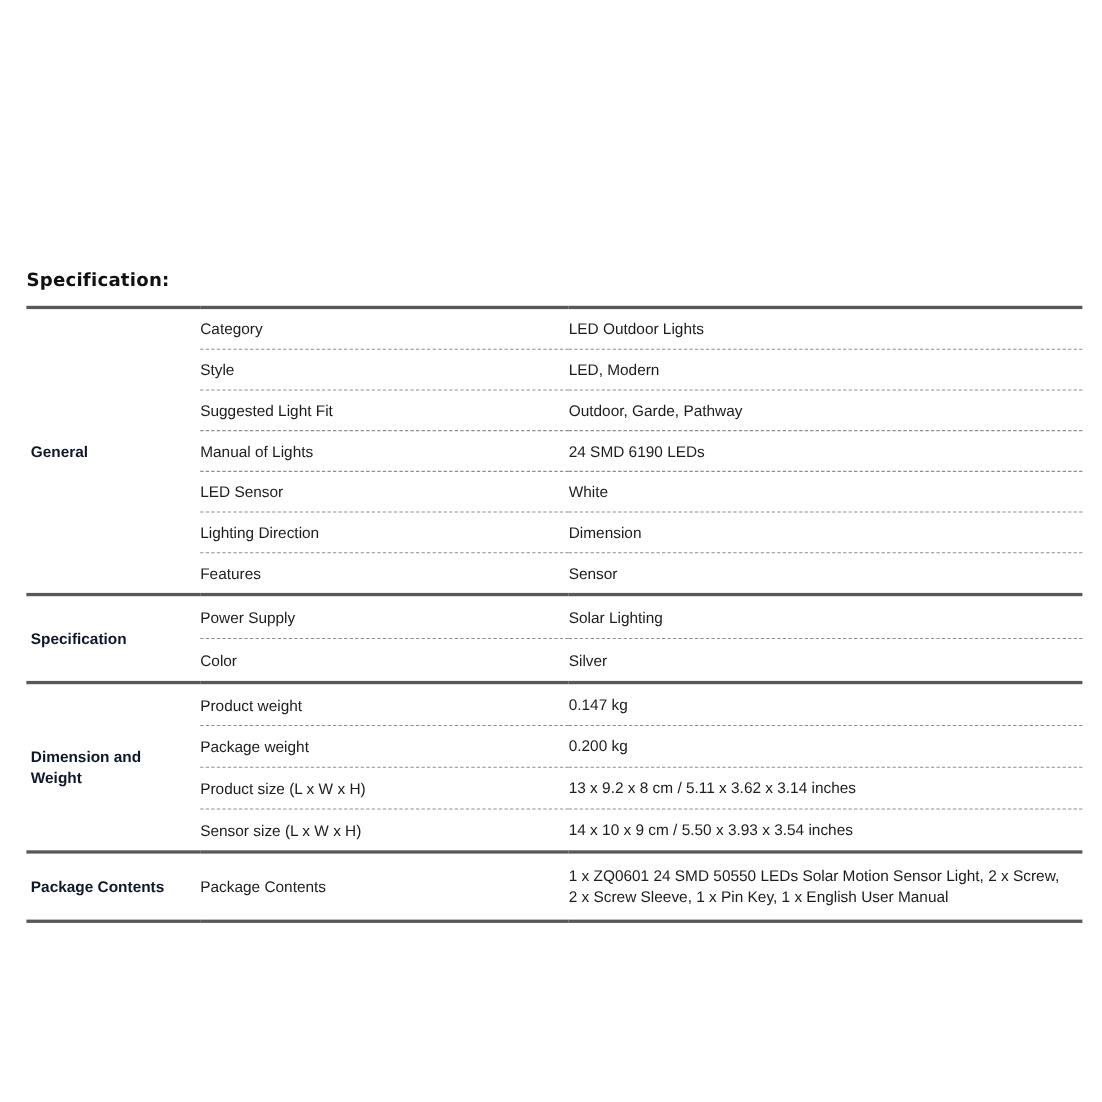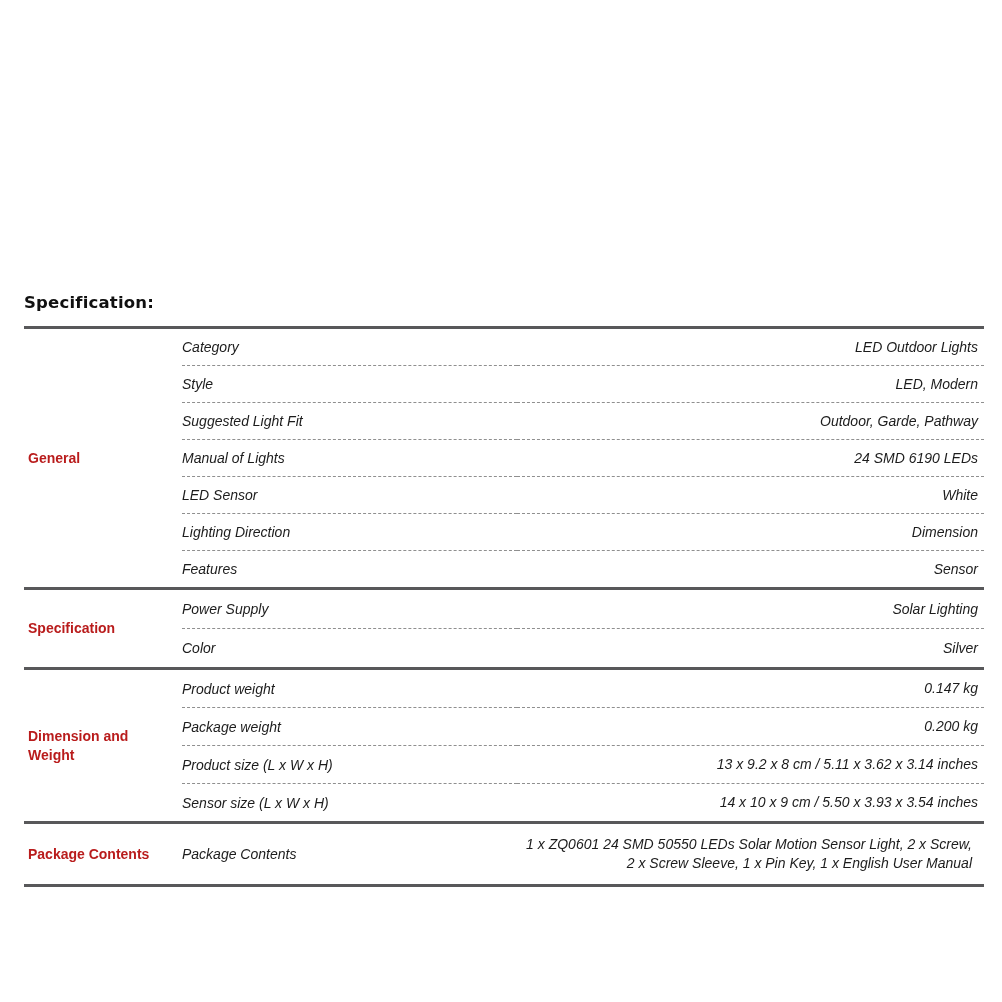--- a/index.html
+++ b/index.html
@@ -7,21 +7,20 @@
     padding: 0;
     background: #ffffff;
     width: 1002px;
     height: 1002px;
     font-family: "Liberation Sans", sans-serif;
     color: #1c1c1c;
     overflow: hidden;
   }
   .page {
     padding: 245px 0 0 24px;
-    margin-top: 48px;
   }
   .heading {
     font-family: "DejaVu Sans", sans-serif;
     font-size: 16.5px;
     font-weight: bold;
     color: #111111;
     letter-spacing: 0.2px;
     margin: 0 0 13px 0;
     line-height: 20px;
   }
@@ -33,42 +32,40 @@
   }
   table.spec-table tbody {
     border-top: 3px solid #58585a;
   }
   th.sec {
     width: 144px;
     text-align: left;
     vertical-align: middle;
     font-size: 14px;
     font-weight: bold;
-    color: #b91c1c;
+    color: #0f172a;
     padding: 0 10px 0 4px;
     line-height: 19px;
   }
   td.attr {
     width: 327px;
     font-size: 14px;
     vertical-align: middle;
     padding: 0 8px 0 0;
     line-height: 18px;
   }
   td.val {
     font-size: 14px;
     vertical-align: middle;
     padding: 0 6px 0 0;
     line-height: 19px;
-    text-align: right;
   }
   .val-inner { max-width: 455px; }
   td.attr, td.val {
     border-bottom: 1px dashed #8f8f8f;
-    font-style: italic;
   }
   tbody tr:last-child td {
     border-bottom: none;
   }
   tr.r36 td { height: 36px; }
   tr.r38 td { height: 38px; }
   tr.r37 td { height: 37px; }
   tr.r60 td { height: 60px; }
 </style>
 </head>

